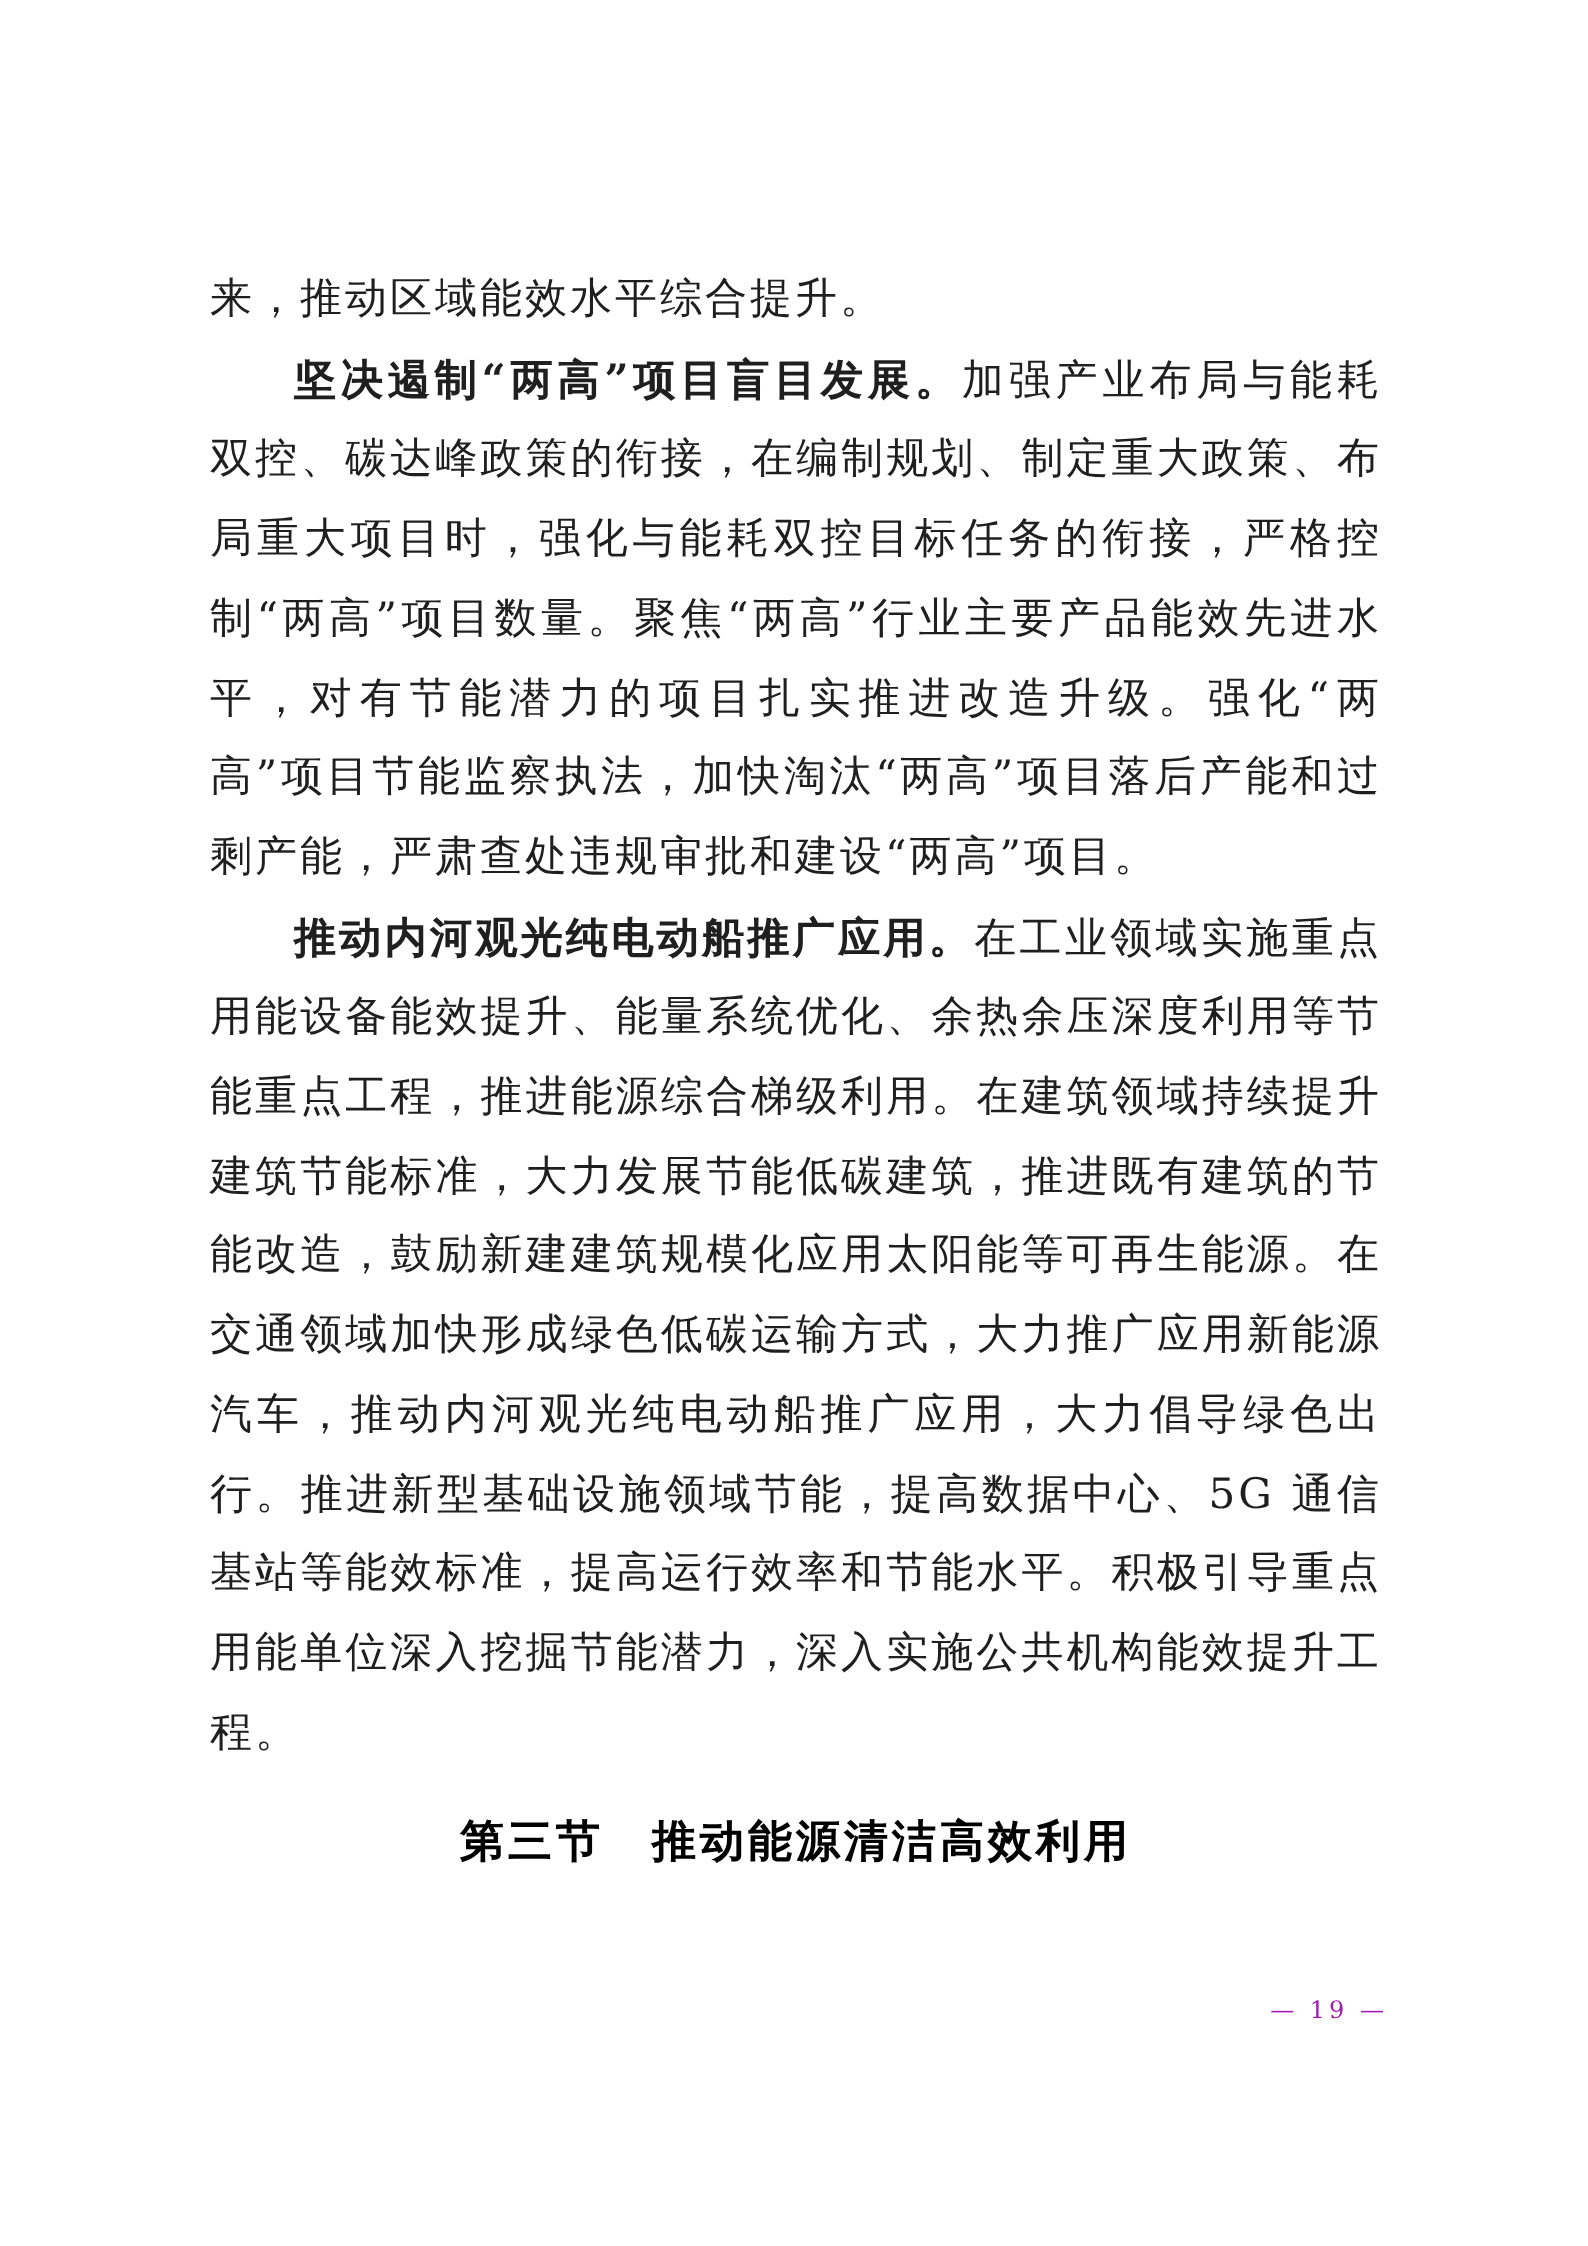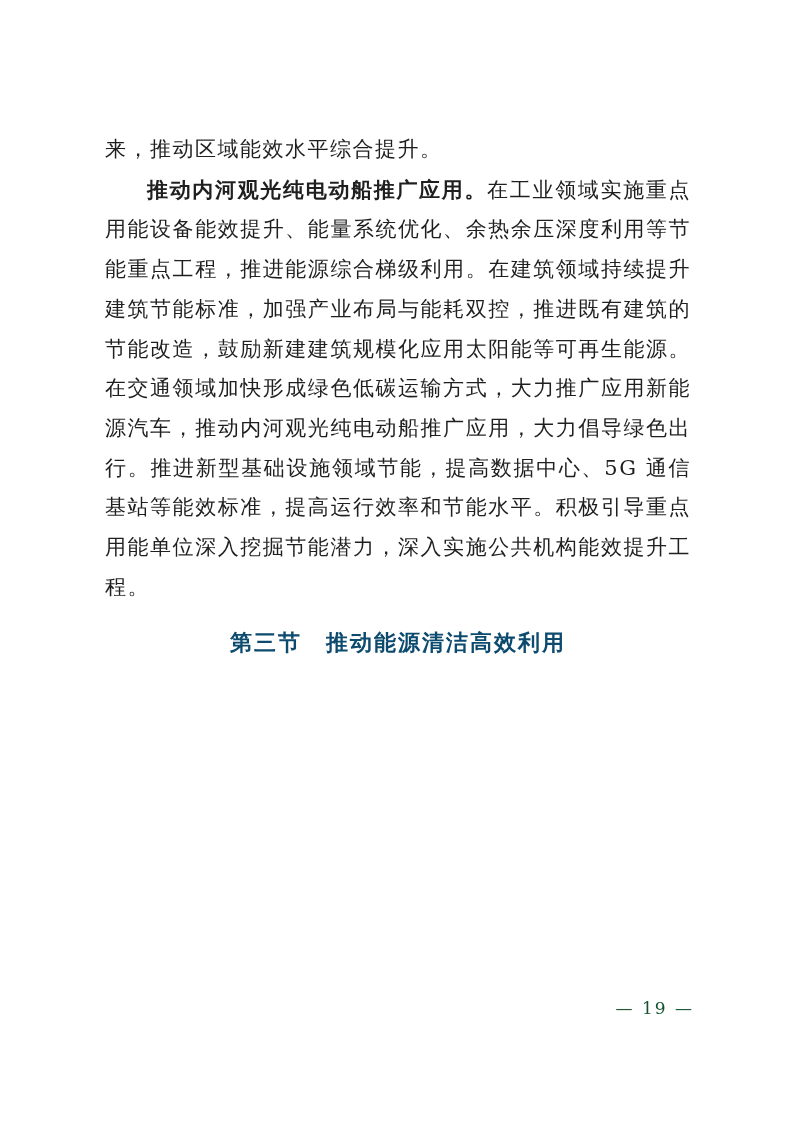--- a/index.html
+++ b/index.html
@@ -44,42 +44,45 @@
   .section-heading {
     font-size: 22px;
     font-weight: bold;
     font-family: "DejaVu Sans", "Liberation Sans", sans-serif;
     text-align: center;
     text-align-last: center;
     text-indent: 0;
     margin: 16px 0 18px 0 !important;
     line-height: 40px;
     letter-spacing: 2px;
-    color: #0c4a6e;
+    color: #000000;
   }
   .page-number {
     position: absolute;
     top: 998px;
     right: 100px;
-    font-size: 17px;
+    font-size: 12px;
     letter-spacing: 2px;
-    color: #14532d;
+    color: #a21caf;
     font-family: "DejaVu Serif", "Liberation Serif", serif;
   }
 </style>
 </head>
 <body>
 
 <div class="page">
   <div class="text-block">
     <p class="no-indent">来，推动区域能效水平综合提升。</p>
 
+    <p class="para">
+      <span class="lead">坚决遏制“两高”项目盲目发展。</span><span>加强产业布局与能耗双控、碳达峰政策的衔接，在编制规划、制定重大政策、布局重大项目时，强化与能耗双控目标任务的衔接，严格控制“两高”项目数量。聚焦“两高”行业主要产品能效先进水平，对有节能潜力的项目扎实推进改造升级。强化“两高”项目节能监察执法，加快淘汰“两高”项目落后产能和过剩产能，严肃查处违规审批和建设“两高”项目。</span>
+    </p>
 
     <p class="para">
-      <span class="lead">推动内河观光纯电动船推广应用。</span><span>在工业领域实施重点用能设备能效提升、能量系统优化、余热余压深度利用等节能重点工程，推进能源综合梯级利用。在建筑领域持续提升建筑节能标准，加强产业布局与能耗双控，推进既有建筑的节能改造，鼓励新建建筑规模化应用太阳能等可再生能源。在交通领域加快形成绿色低碳运输方式，大力推广应用新能源汽车，推动内河观光纯电动船推广应用，大力倡导绿色出行。推进新型基础设施领域节能，提高数据中心、5G 通信基站等能效标准，提高运行效率和节能水平。积极引导重点用能单位深入挖掘节能潜力，深入实施公共机构能效提升工程。</span>
+      <span class="lead">推动内河观光纯电动船推广应用。</span><span>在工业领域实施重点用能设备能效提升、能量系统优化、余热余压深度利用等节能重点工程，推进能源综合梯级利用。在建筑领域持续提升建筑节能标准，大力发展节能低碳建筑，推进既有建筑的节能改造，鼓励新建建筑规模化应用太阳能等可再生能源。在交通领域加快形成绿色低碳运输方式，大力推广应用新能源汽车，推动内河观光纯电动船推广应用，大力倡导绿色出行。推进新型基础设施领域节能，提高数据中心、5G 通信基站等能效标准，提高运行效率和节能水平。积极引导重点用能单位深入挖掘节能潜力，深入实施公共机构能效提升工程。</span>
     </p>
 
     <p class="section-heading">第三节　推动能源清洁高效利用</p>
 
   </div>
 
   <div class="page-number">— 19 —</div>
 </div>
 
 </body></html>

